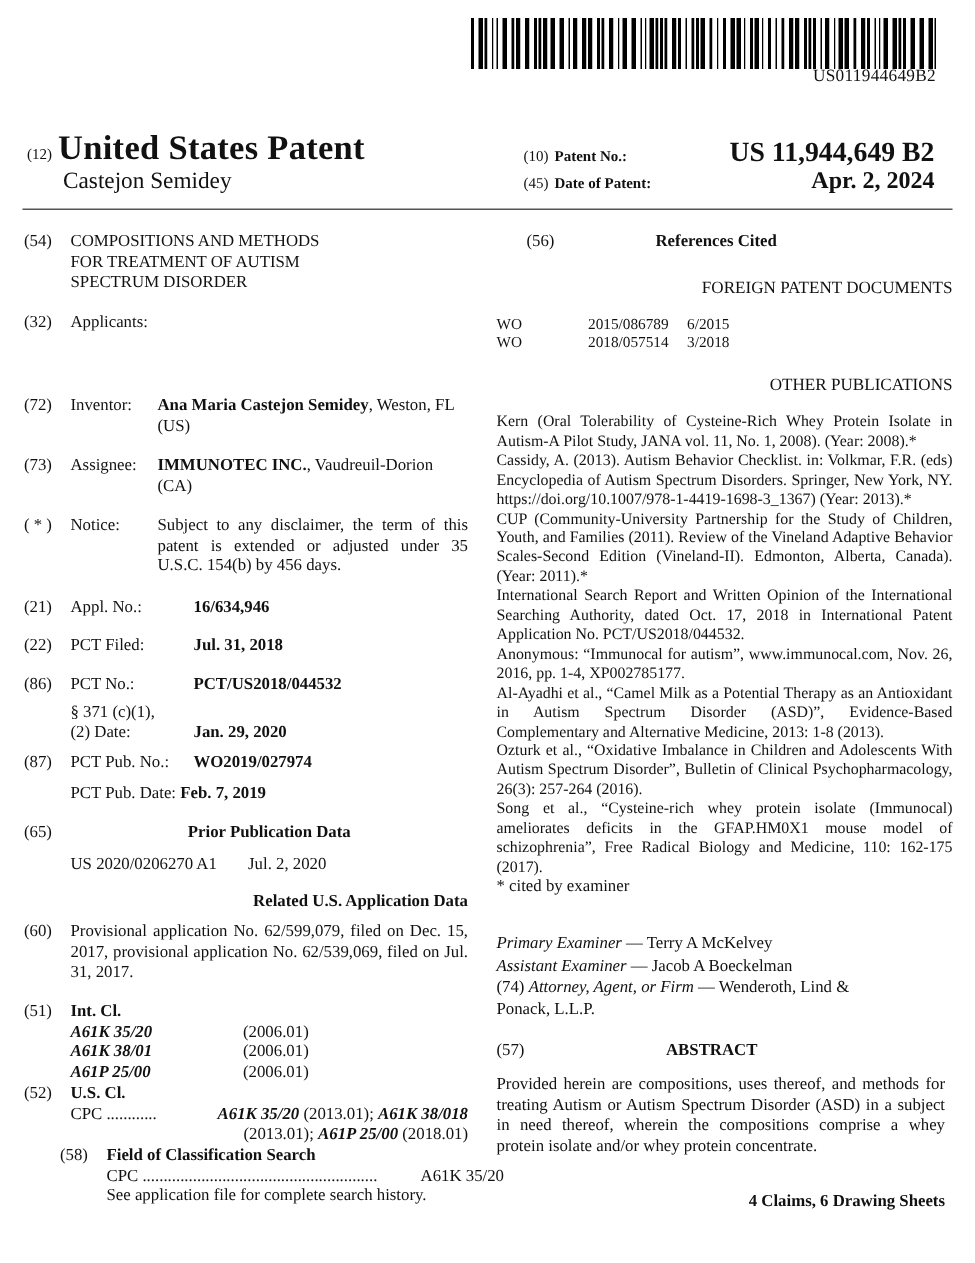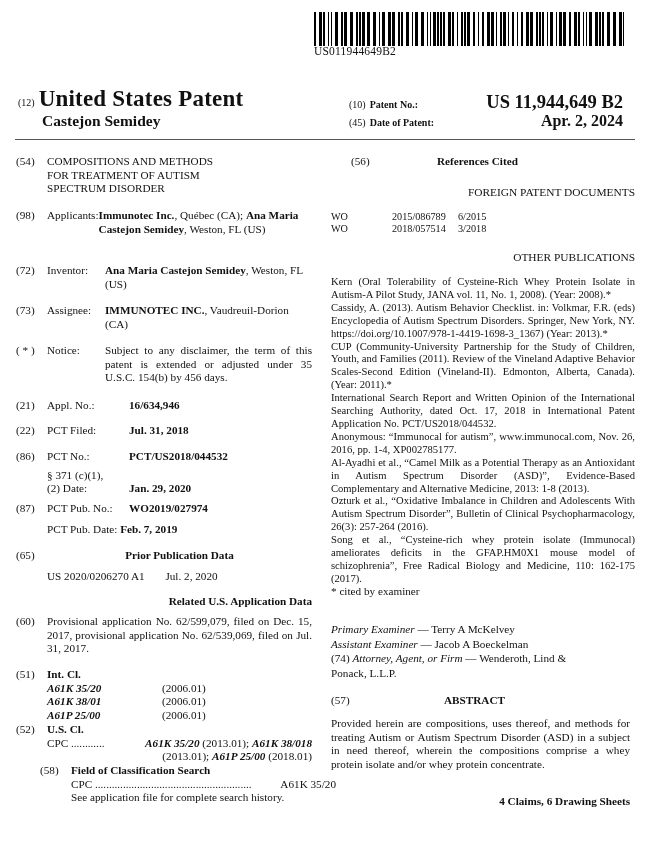--- a/index.html
+++ b/index.html
@@ -8,27 +8,27 @@
     font-family: "Liberation Serif", "DejaVu Serif", serif;
     color: #111;
   }
   .abs { position: absolute; }
   b, .b { font-weight: bold; }
   .i { font-style: italic; }
 
   
   #barcode { left: 314px; top: 12px; width: 310px; height: 34px; display: flex; align-items: stretch; }
   #barcode span { display: block; background: #000; height: 100%; }
-  #barcode-text { left: 314px; top: 45px; width: 310px; text-align: left; font-size: 11.5px; letter-spacing: 0.2px; }
+  #barcode-text { left: 314px; top: 45px; width: 310px; text-align: right; font-size: 11.5px; letter-spacing: 0.2px; }
 
   
   .num-small { font-size: 10px; font-weight: normal; }
   #hdr-left { left: 18px; top: 86px; }
   #hdr-title { font-size: 23px; font-weight: bold; letter-spacing: 0.2px; }
-  #hdr-inventor { left: 42px; top: 112px; font-size: 15.5px; font-weight: bold; }
+  #hdr-inventor { left: 42px; top: 112px; font-size: 15.5px; font-weight: normal; }
   #hdr-right-1 { left: 349px; top: 92px; width: 274px; }
   #hdr-right-2 { left: 349px; top: 112px; width: 274px; }
   .hdr-row { display: flex; align-items: baseline; justify-content: space-between; }
   .hdr-row .lbl { font-size: 10px; font-weight: bold; }
   .hdr-row .val { font-size: 16px; font-weight: bold; }
   #patno-val { font-size: 18.5px; }
   #rule { left: 15px; top: 139px; width: 620px; height: 1px; background: #555; }
 
   
   .lcol { position: absolute; left: 16px; width: 296px; font-size: 11.2px; line-height: 13.5px; }
@@ -213,25 +213,22 @@
 
 <div class="lcol" style="top:155px;">
   <div class="field">
     <span class="code">(54)</span>
     <span class="body title54" style="width:190px;flex:none;text-align:left;">COMPOSITIONS AND METHODS FOR TREATMENT OF AUTISM SPECTRUM DISORDER</span>
   </div>
 </div>
 
 <div class="lcol" style="top:209px;">
   <div class="field">
-    <span class="code">(98)</span>
+    <span class="code">(32)</span>
     <span class="label">Applicants:</span>
-    <span class="body" style="text-align:left;">
-      <b>Immunotec Inc.</b><span>, Québec (CA); </span><b>Ana Maria Castejon Semidey</b><span>, Weston, FL (US)</span>
-    </span>
   </div>
 </div>
 
 <div class="lcol" style="top:264px;">
   <div class="field">
     <span class="code">(72)</span>
     <span class="label" style="width:58px;">Inventor:</span>
     <span class="body" style="text-align:left;">
       <b>Ana Maria Castejon Semidey</b><span>, Weston, FL (US)</span>
     </span>

